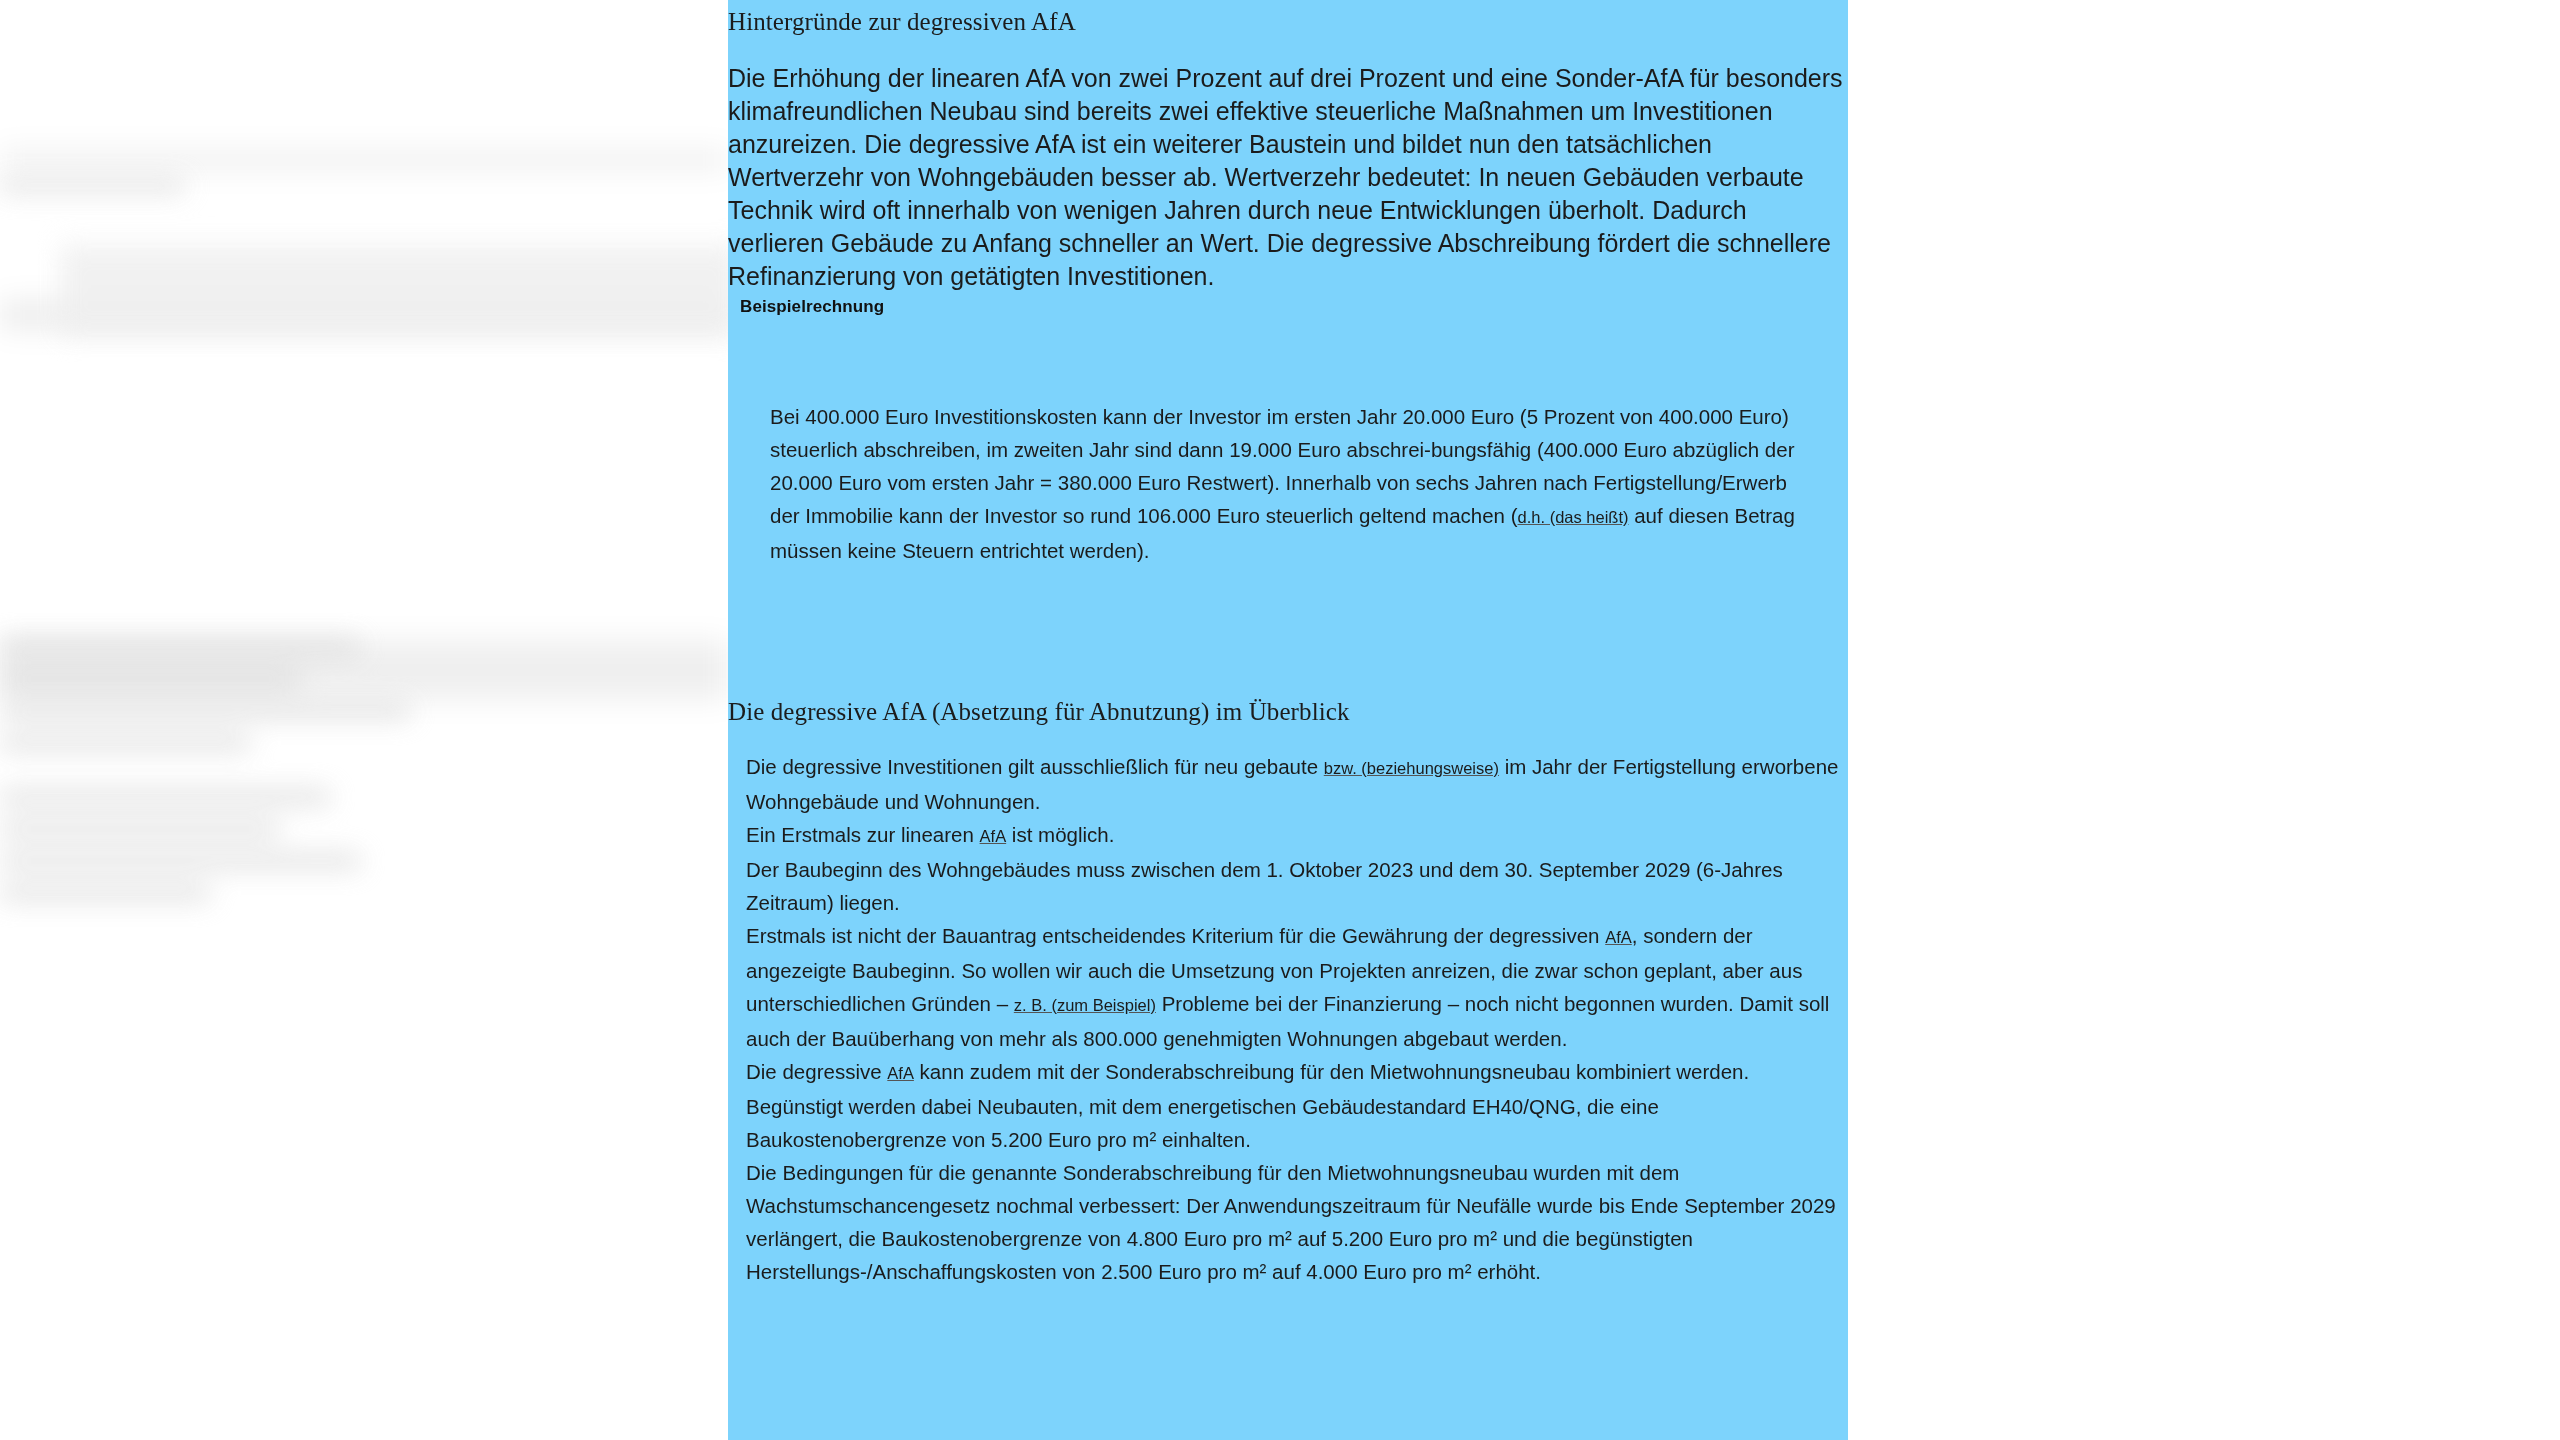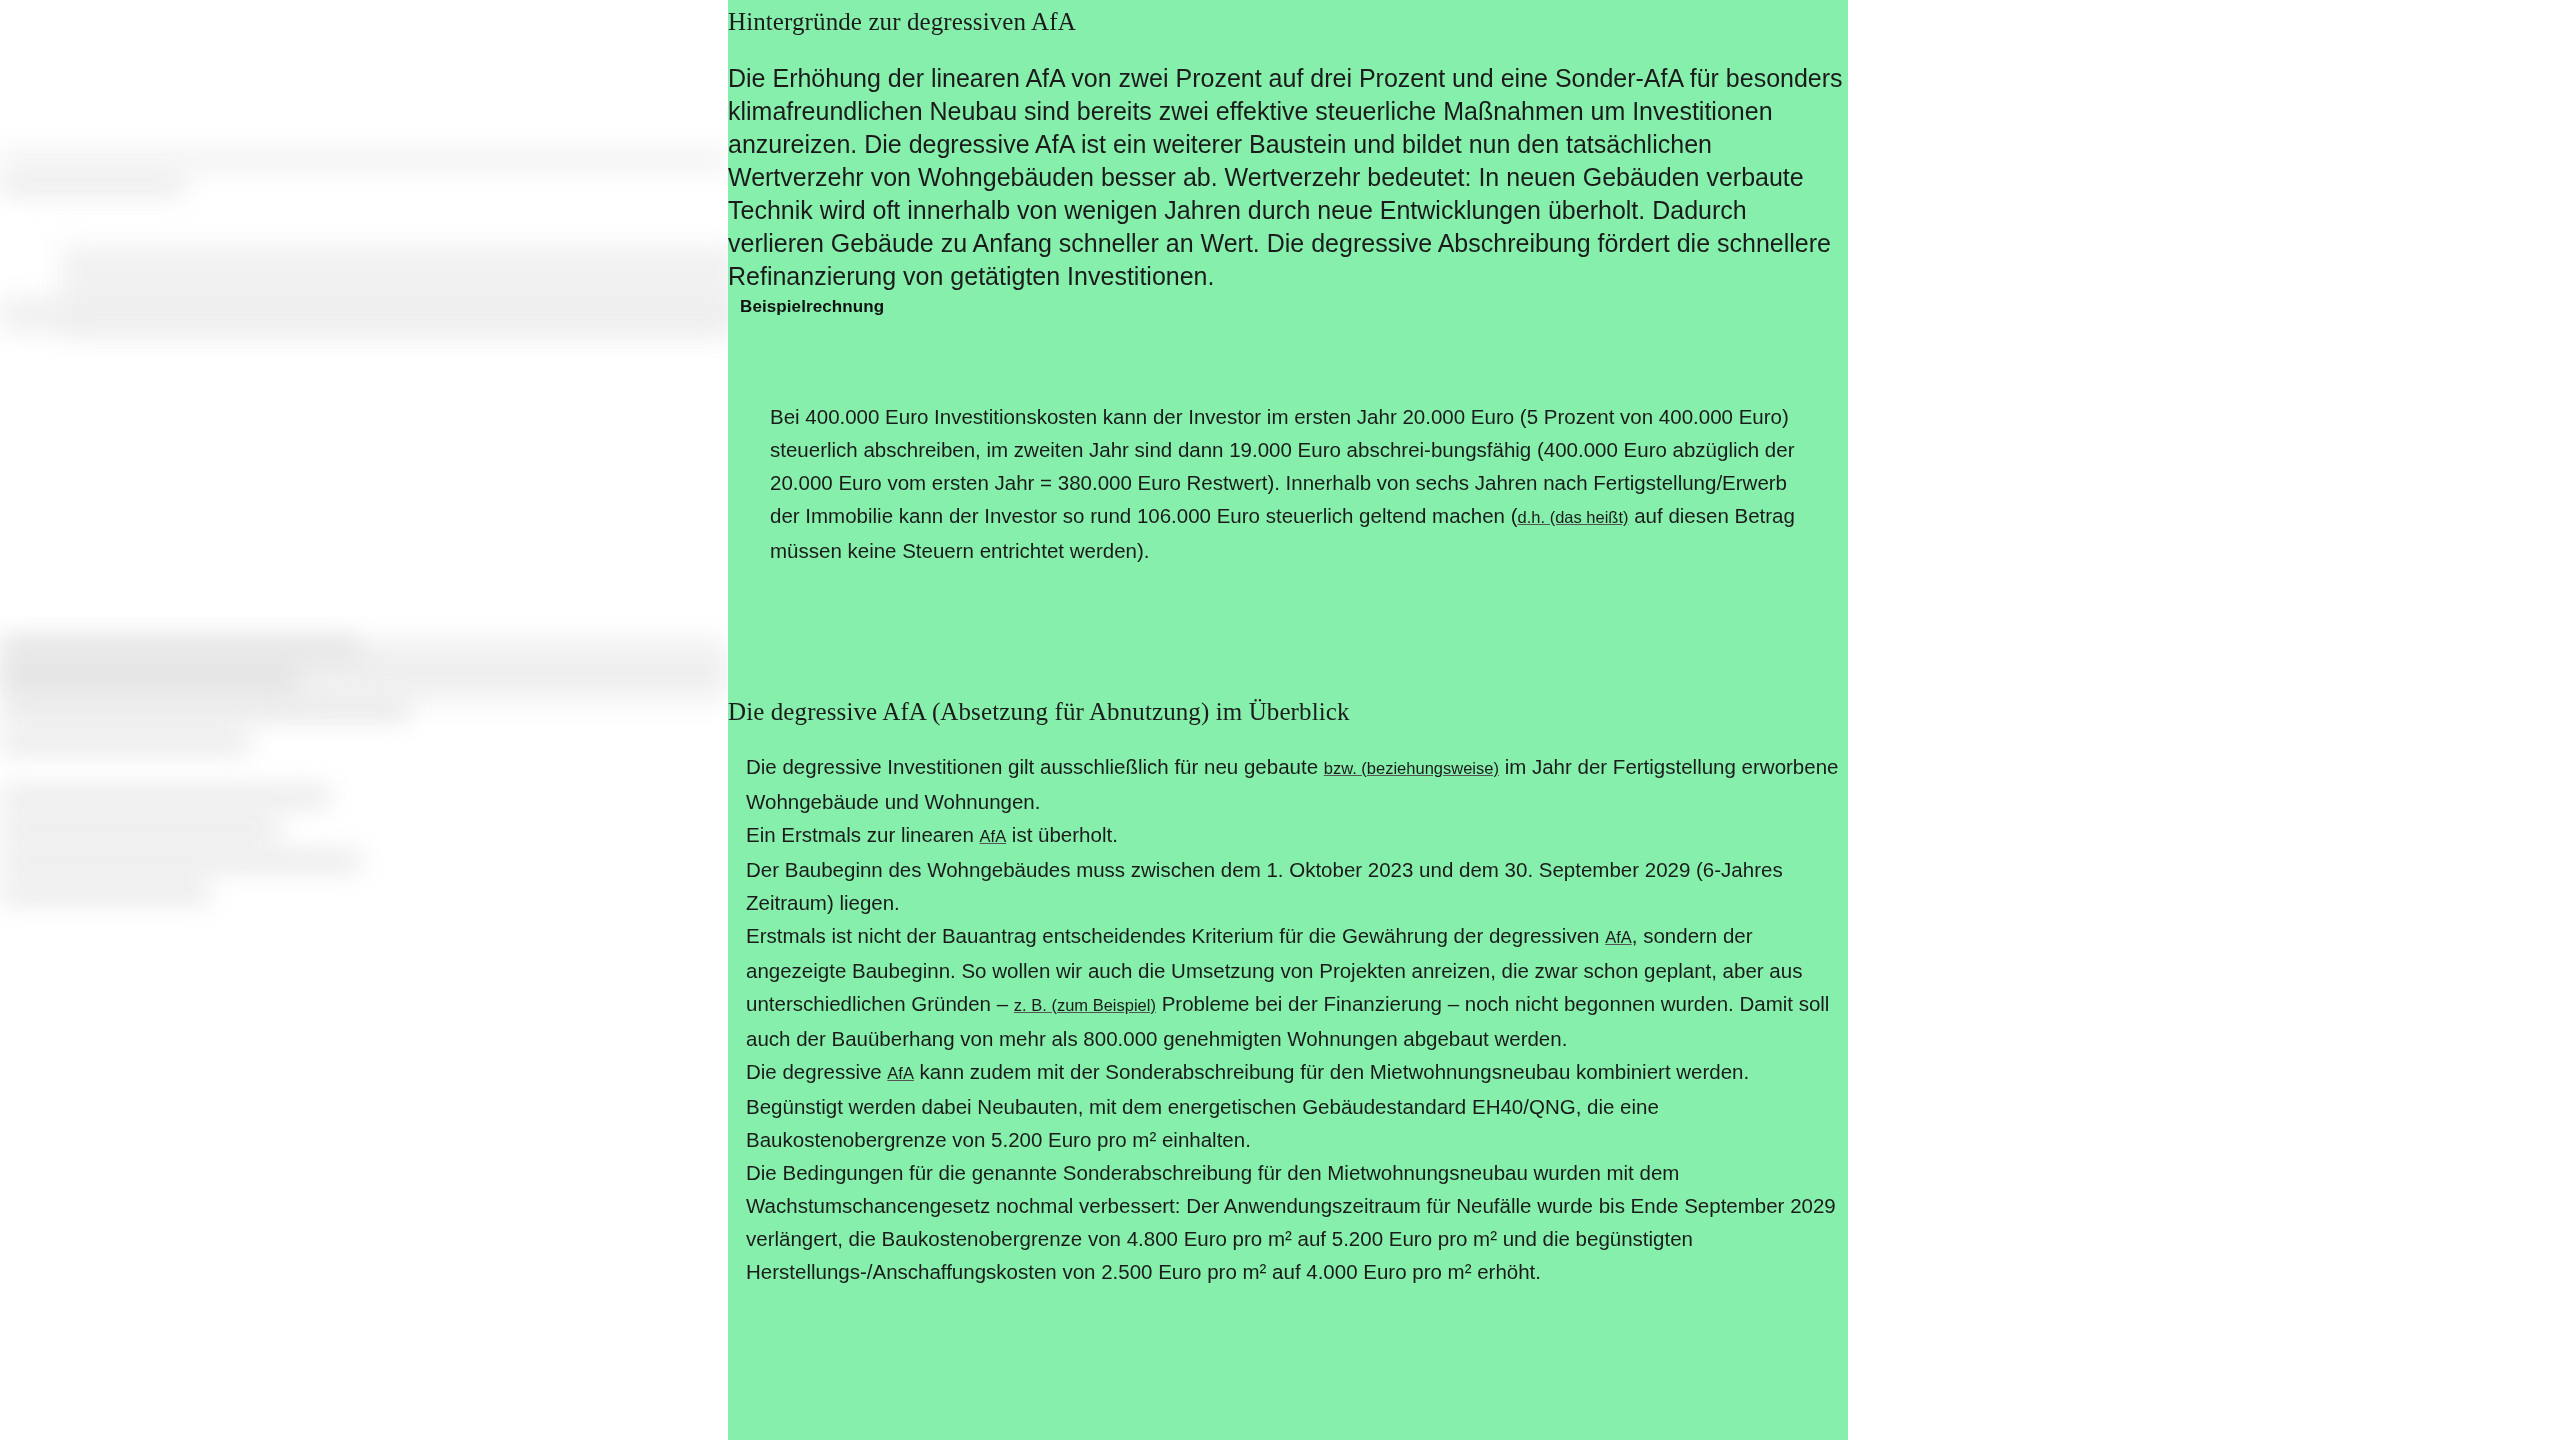--- a/index.html
+++ b/index.html
@@ -70,21 +70,21 @@
     opacity: 0.8;
   }
 
   
   .doc {
     position: absolute;
     left: 728px;
     top: 0;
     width: 1120px;
     height: 1440px;
-    background: #86efac;
+    background: #7dd3fc;
     padding: 0;
   }
   .content {
     position: absolute;
     left: 0;
     top: 0;
     width: 1120px;
   }
 
   h2.heading {
@@ -171,21 +171,21 @@
     <div id="sec1-label" class="bold-label">Beispielrechnung</div>
 
     <div id="sec1-quote" class="quote-block">
       <span>Bei 400.000 Euro Investitionskosten kann der Investor im ersten Jahr 20.000 Euro (5 Prozent von 400.000 Euro) steuerlich abschreiben, im zweiten Jahr sind dann 19.000 Euro abschrei-bungsfähig (400.000 Euro abzüglich der 20.000 Euro vom ersten Jahr = 380.000 Euro Restwert). Innerhalb von sechs Jahren nach Fertigstellung/Erwerb der Immobilie kann der Investor so rund 106.000 Euro steuerlich geltend machen (</span><span class="abbr">d.h. (das heißt)</span><span> auf diesen Betrag müssen keine Steuern entrichtet werden).</span>
     </div>
 
     <h2 id="sec2-title" class="heading">Die degressive AfA (Absetzung für Abnutzung) im Überblick</h2>
 
     <ul id="sec2-list" class="bullets">
       <li><span>Die degressive Investitionen gilt ausschließlich für neu gebaute </span><span class="abbr">bzw. (beziehungsweise)</span><span> im Jahr der Fertigstellung erworbene Wohngebäude und Wohnungen.</span></li>
-      <li><span>Ein Erstmals zur linearen </span><span class="abbr">AfA</span><span> ist überholt.</span></li>
+      <li><span>Ein Erstmals zur linearen </span><span class="abbr">AfA</span><span> ist möglich.</span></li>
       <li><span>Der Baubeginn des Wohngebäudes muss zwischen dem 1. Oktober 2023 und dem 30. September 2029 (6-Jahres Zeitraum) liegen.</span></li>
       <li><span>Erstmals ist nicht der Bauantrag entscheidendes Kriterium für die Gewährung der degressiven </span><span class="abbr">AfA</span><span>, sondern der angezeigte Baubeginn. So wollen wir auch die Umsetzung von Projekten anreizen, die zwar schon geplant, aber aus unterschiedlichen Gründen – </span><span class="abbr">z. B. (zum Beispiel)</span><span> Probleme bei der Finanzierung – noch nicht begonnen wurden. Damit soll auch der Bauüberhang von mehr als 800.000 genehmigten Wohnungen abgebaut werden.</span></li>
       <li><span>Die degressive </span><span class="abbr">AfA</span><span> kann zudem mit der Sonderabschreibung für den Mietwohnungsneubau kombiniert werden. Begünstigt werden dabei Neubauten, mit dem energetischen Gebäudestandard EH40/QNG, die eine Baukostenobergrenze von 5.200 Euro pro m² einhalten.</span></li>
       <li><span>Die Bedingungen für die genannte Sonderabschreibung für den Mietwohnungsneubau wurden mit dem Wachstumschancengesetz nochmal verbessert: Der Anwendungszeitraum für Neufälle wurde bis Ende September 2029 verlängert, die Baukostenobergrenze von 4.800 Euro pro m² auf 5.200 Euro pro m² und die begünstigten Herstellungs-/Anschaffungskosten von 2.500 Euro pro m² auf 4.000 Euro pro m² erhöht.</span></li>
     </ul>
 
   </div>
 </div>
 
 </body></html>

